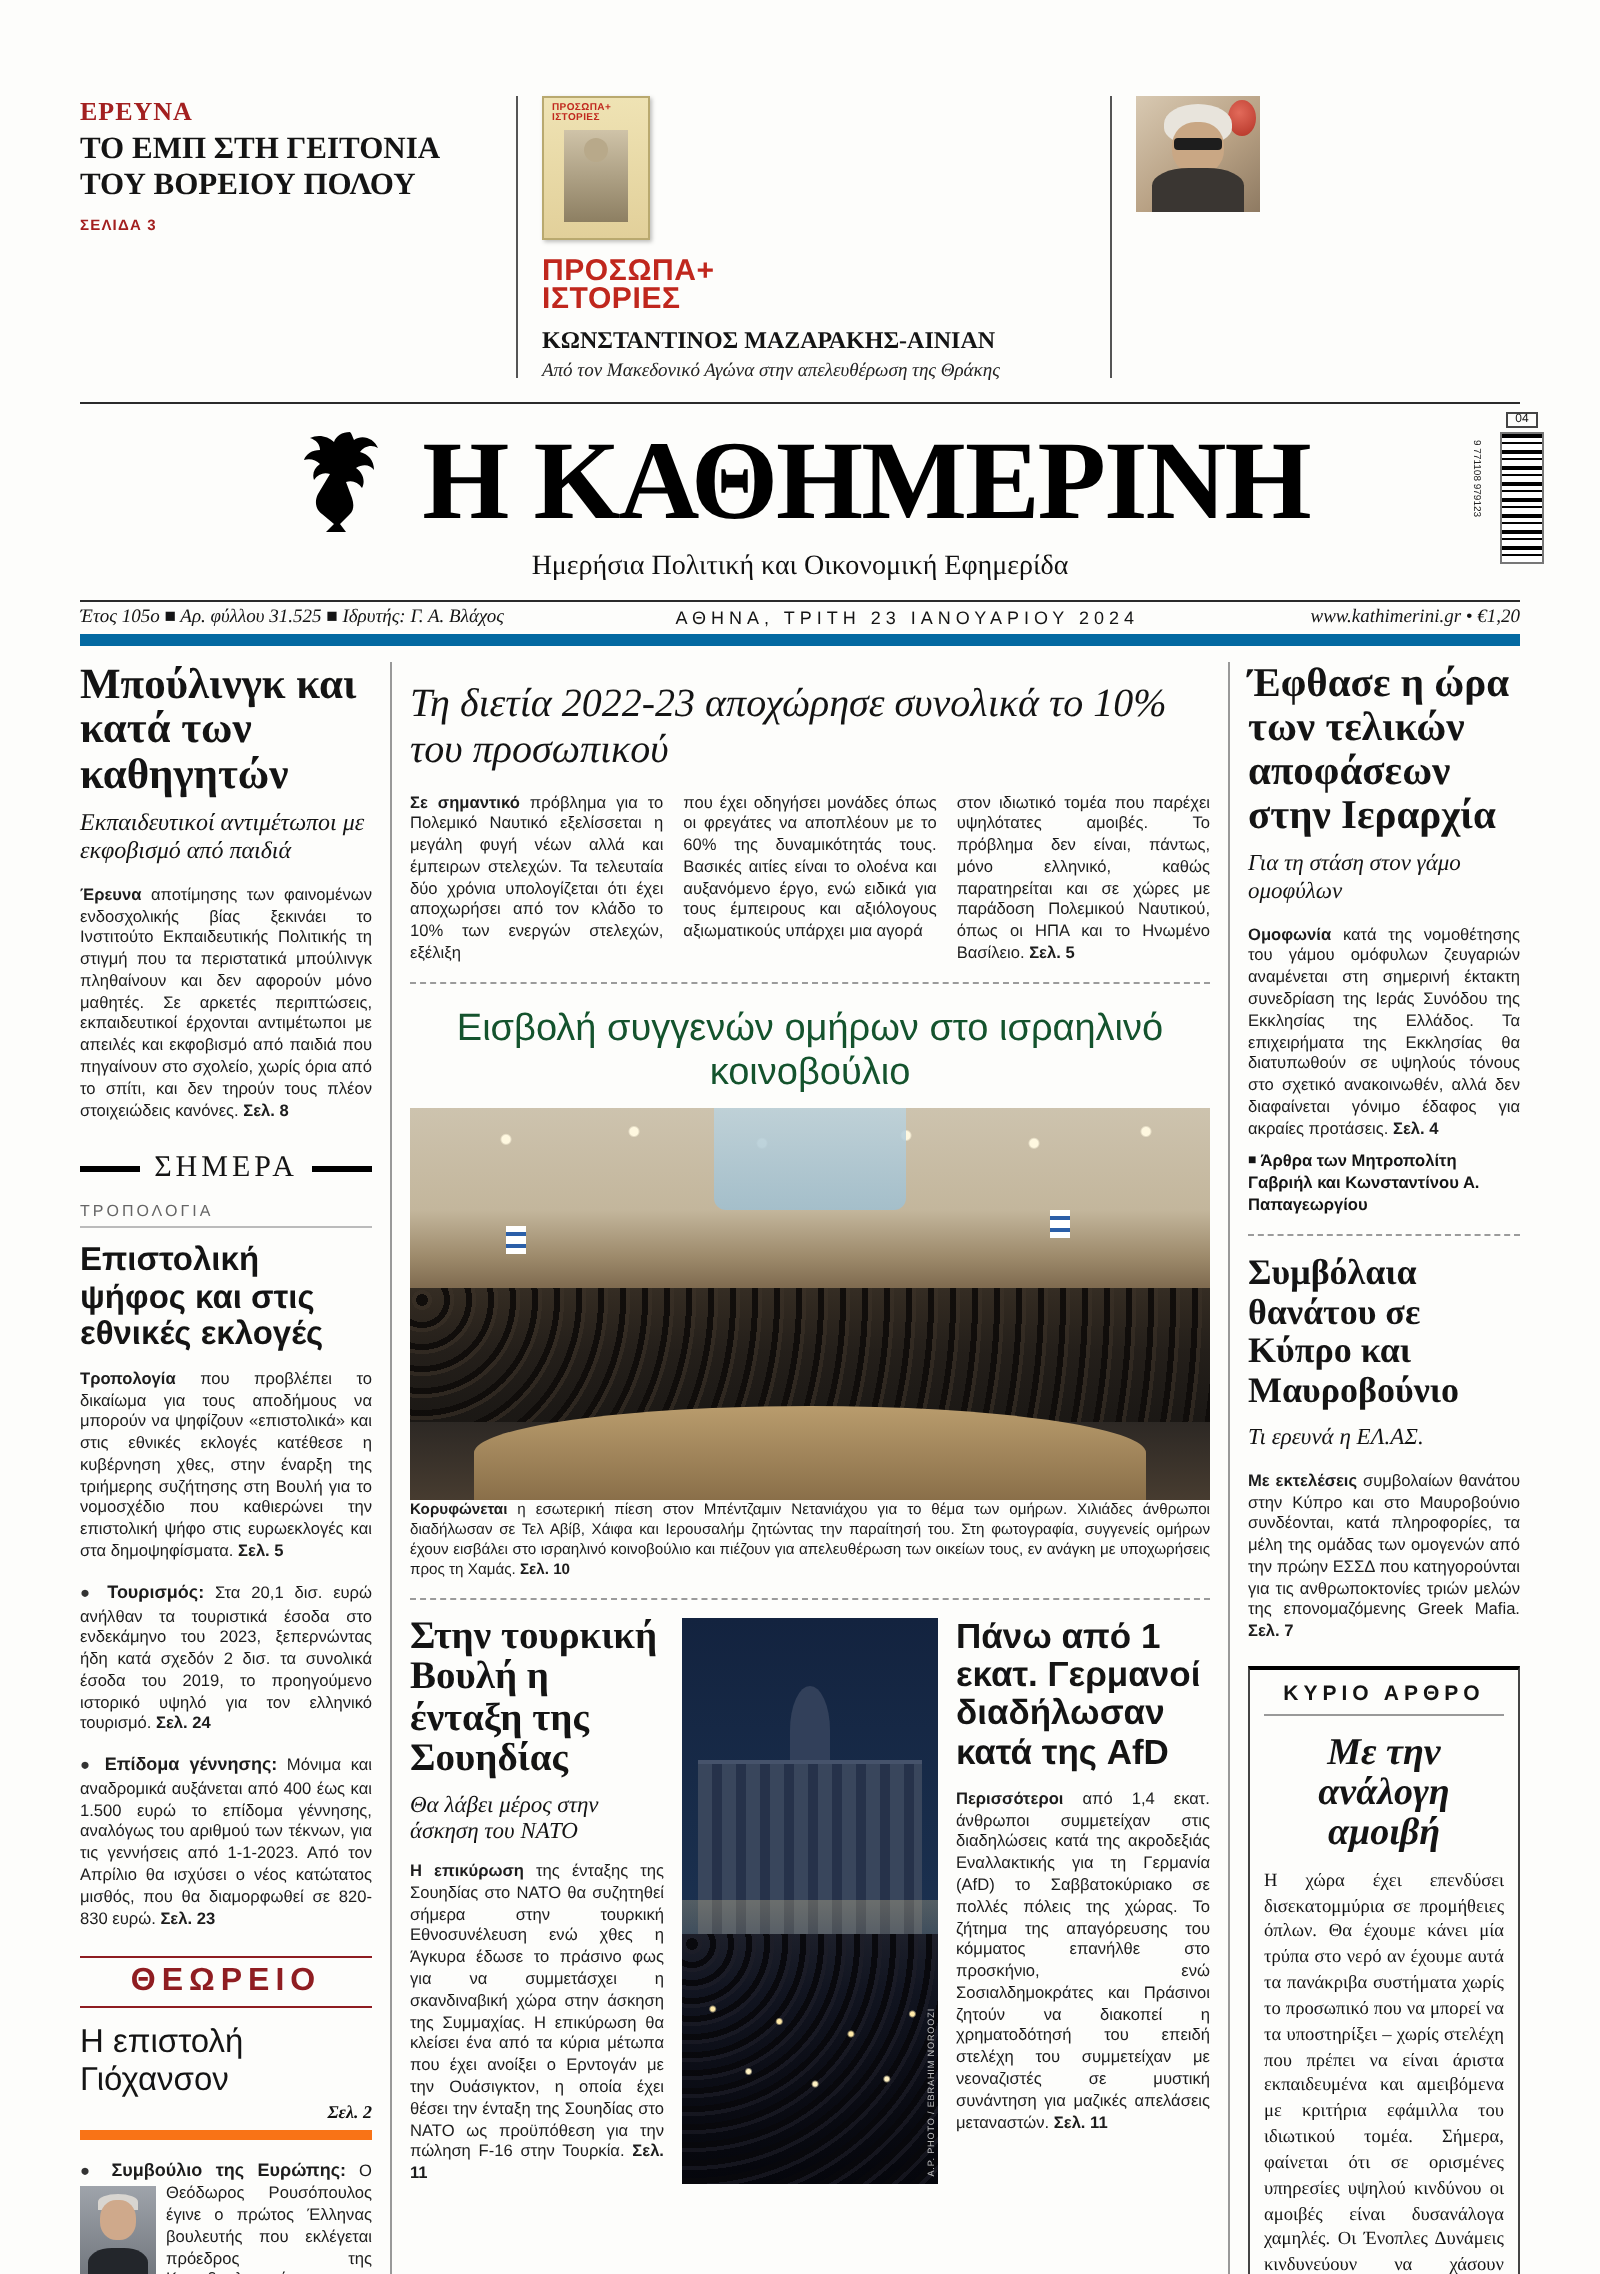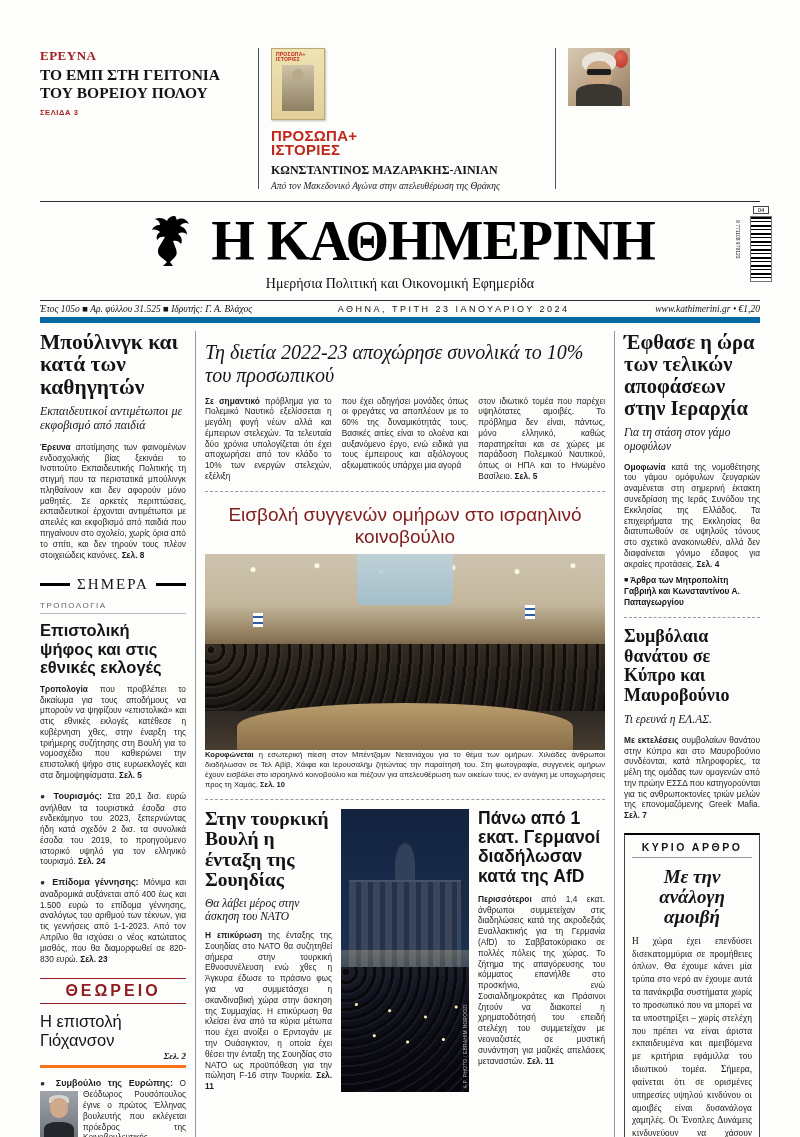--- a/index.html
+++ b/index.html
@@ -70,34 +70,34 @@
   .simera{display:flex;align-items:center;gap:7px;margin:16px 0 8px;}
   .simera .bar{flex:1;height:3px;background:#000;}
   .simera .txt{font-family:"Liberation Serif","DejaVu Serif",serif;font-size:15px;letter-spacing:2px;}
   .kicker-gray{color:#666;font-size:8px;letter-spacing:1.5px;border-bottom:1px solid #bbb;padding-bottom:3px;margin-bottom:7px;}
   .side-h2{font-size:16.5px;line-height:1.1;margin-bottom:8px;}
   .brief{margin-top:10px;}
   .brief .blabel{font-weight:700;font-size:9px;}
   .brief .bdot{color:#333;}
   .theoreio{margin-top:14px;border-top:1px solid #8f1d21;border-bottom:1px solid #8f1d21;padding:3px 0;text-align:center;color:#8f1d21;font-weight:700;font-size:16px;letter-spacing:3px;}
   .theo-title{font-size:16.5px;font-weight:400;line-height:1.1;margin:8px 0 2px;}
-  .theo-page{text-align:right;font-family:"Liberation Serif","DejaVu Serif",serif;font-style:italic;font-weight:700;font-size:9px;border-bottom:3px solid #f97316;padding-bottom:4px;}
+  .theo-page{text-align:right;font-family:"Liberation Serif","DejaVu Serif",serif;font-style:italic;font-weight:700;font-size:9px;border-bottom:5px solid #f97316;padding-bottom:4px;}
   .portrait{float:left;width:38px;height:47px;margin:2px 5px 2px 0;background:linear-gradient(#9fa4ab,#70757c);position:relative;overflow:hidden;}
   .portrait .p-face{position:absolute;left:10px;top:7px;width:18px;height:20px;border-radius:45%;background:#cfa98b;}
   .portrait .p-hair{position:absolute;left:9px;top:4px;width:20px;height:8px;border-radius:50% 50% 0 0;background:#d8d5d0;}
   .portrait .p-suit{position:absolute;left:4px;bottom:-2px;width:30px;height:18px;border-radius:40% 40% 0 0;background:#23262b;}
 
   
   .lead-title{font-family:"Liberation Serif","DejaVu Serif",serif;font-size:43px;line-height:1;letter-spacing:-.5px;}
   .lead-deck{font-size:20px;margin:10px 0 9px;}
   .lead-cols{display:flex;gap:10px;}
   .lead-cols .lc{flex:1;}
 
   
-  .banner{text-align:center;font-size:19px;font-weight:400;color:#7f1d1d;margin:12px 0 6px;}
+  .banner{text-align:center;font-size:19px;font-weight:400;color:#14532d;margin:12px 0 6px;}
   .knesset{height:196px;position:relative;overflow:hidden;
     background:
       radial-gradient(ellipse 60px 18px at 50% 88%, rgba(120,90,60,.55), transparent 70%),
       radial-gradient(circle 3px at 12% 8%, #fff8e0 0 2px, transparent 3px),
       radial-gradient(circle 3px at 28% 6%, #fff8e0 0 2px, transparent 3px),
       radial-gradient(circle 3px at 44% 9%, #fff8e0 0 2px, transparent 3px),
       radial-gradient(circle 3px at 62% 7%, #fff8e0 0 2px, transparent 3px),
       radial-gradient(circle 3px at 78% 9%, #fff8e0 0 2px, transparent 3px),
       radial-gradient(circle 3px at 92% 6%, #fff8e0 0 2px, transparent 3px),
       linear-gradient(180deg,#cdc3ae 0%,#c3b69c 26%,#9d8a6b 38%,#6f5a41 50%,#3a322b 62%,#2a2623 78%,#473c30 100%);}

